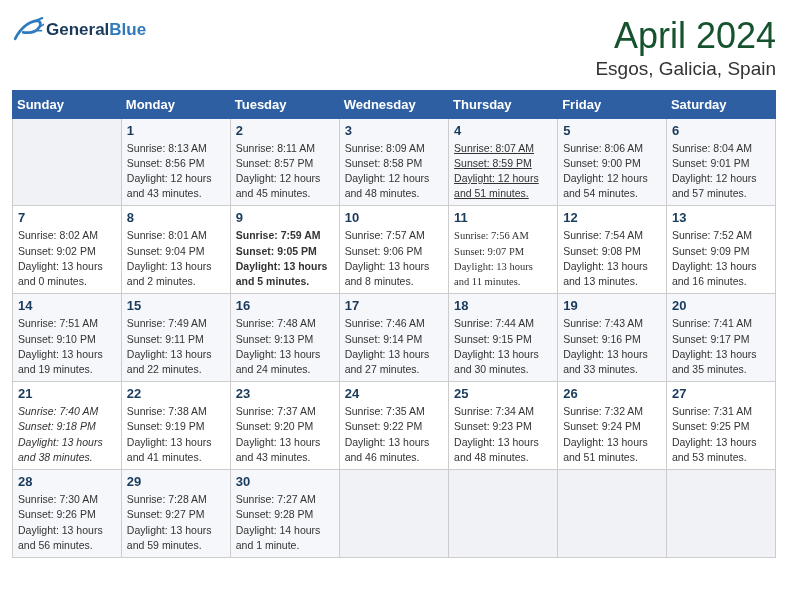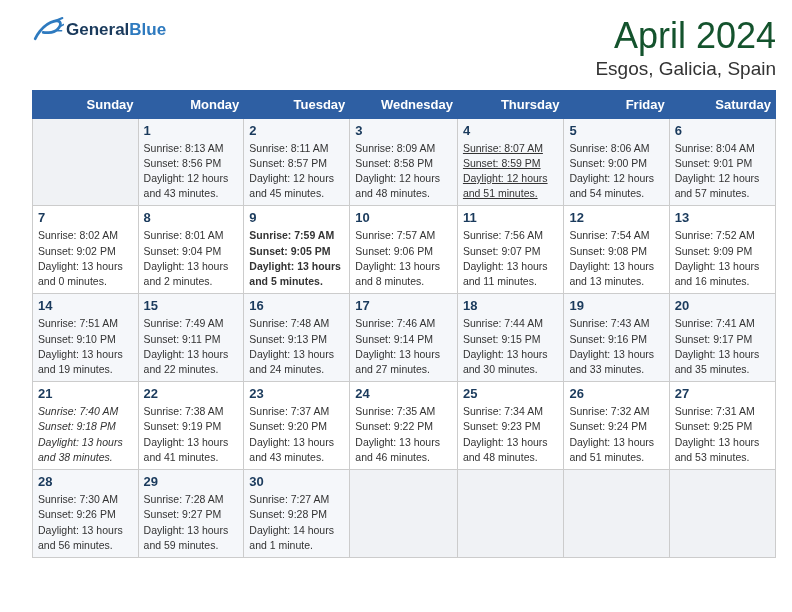--- a/index.html
+++ b/index.html
@@ -4,21 +4,21 @@
   <style>
     * { box-sizing: border-box; margin: 0; padding: 0; }
     body {
       font-family: Arial, sans-serif;
       background: #fff;
       width: 792px;
       min-height: 612px;
     }
     .page {
       width: 792px;
-      padding: 16px 16px 16px 32px;
+      padding: 16px 16px 16px 12px;
     }
     .header {
       display: flex;
       justify-content: space-between;
       align-items: flex-start;
       margin-bottom: 10px;
     }
     .logo {
       display: flex;
       align-items: center;
@@ -44,21 +44,21 @@
     }
     table {
       width: 100%;
       border-collapse: collapse;
       font-size: 11px;
     }
     thead tr th {
       background: #2e5fa3;
       color: #fff;
       padding: 6px 4px;
-      text-align: right;
+      text-align: left;
       font-size: 13px;
       font-weight: bold;
       border: 1px solid #2e5fa3;
     }
     tbody tr td {
       border: 1px solid #ccc;
       padding: 4px 5px;
       vertical-align: top;
       width: 110px;
       min-height: 80px;
@@ -190,21 +190,21 @@
           </td>
           <td>
             <span class="day-num">10</span>
             <div class="day-info" style="white-space: pre-line;">Sunrise: 7:57 AM
 Sunset: 9:06 PM
 Daylight: 13 hours
 and 8 minutes.</div>
           </td>
           <td>
             <span class="day-num">11</span>
-            <div class="day-info" style="white-space: pre-line;">Sunrise: 7:56 AM
+            <div class="day-info" style="white-space: pre-line; font-family: Liberation Serif, serif;">Sunrise: 7:56 AM
 Sunset: 9:07 PM
 Daylight: 13 hours
 and 11 minutes.</div>
           </td>
           <td>
             <span class="day-num">12</span>
             <div class="day-info" style="white-space: pre-line;">Sunrise: 7:54 AM
 Sunset: 9:08 PM
 Daylight: 13 hours
 and 13 minutes.</div>

